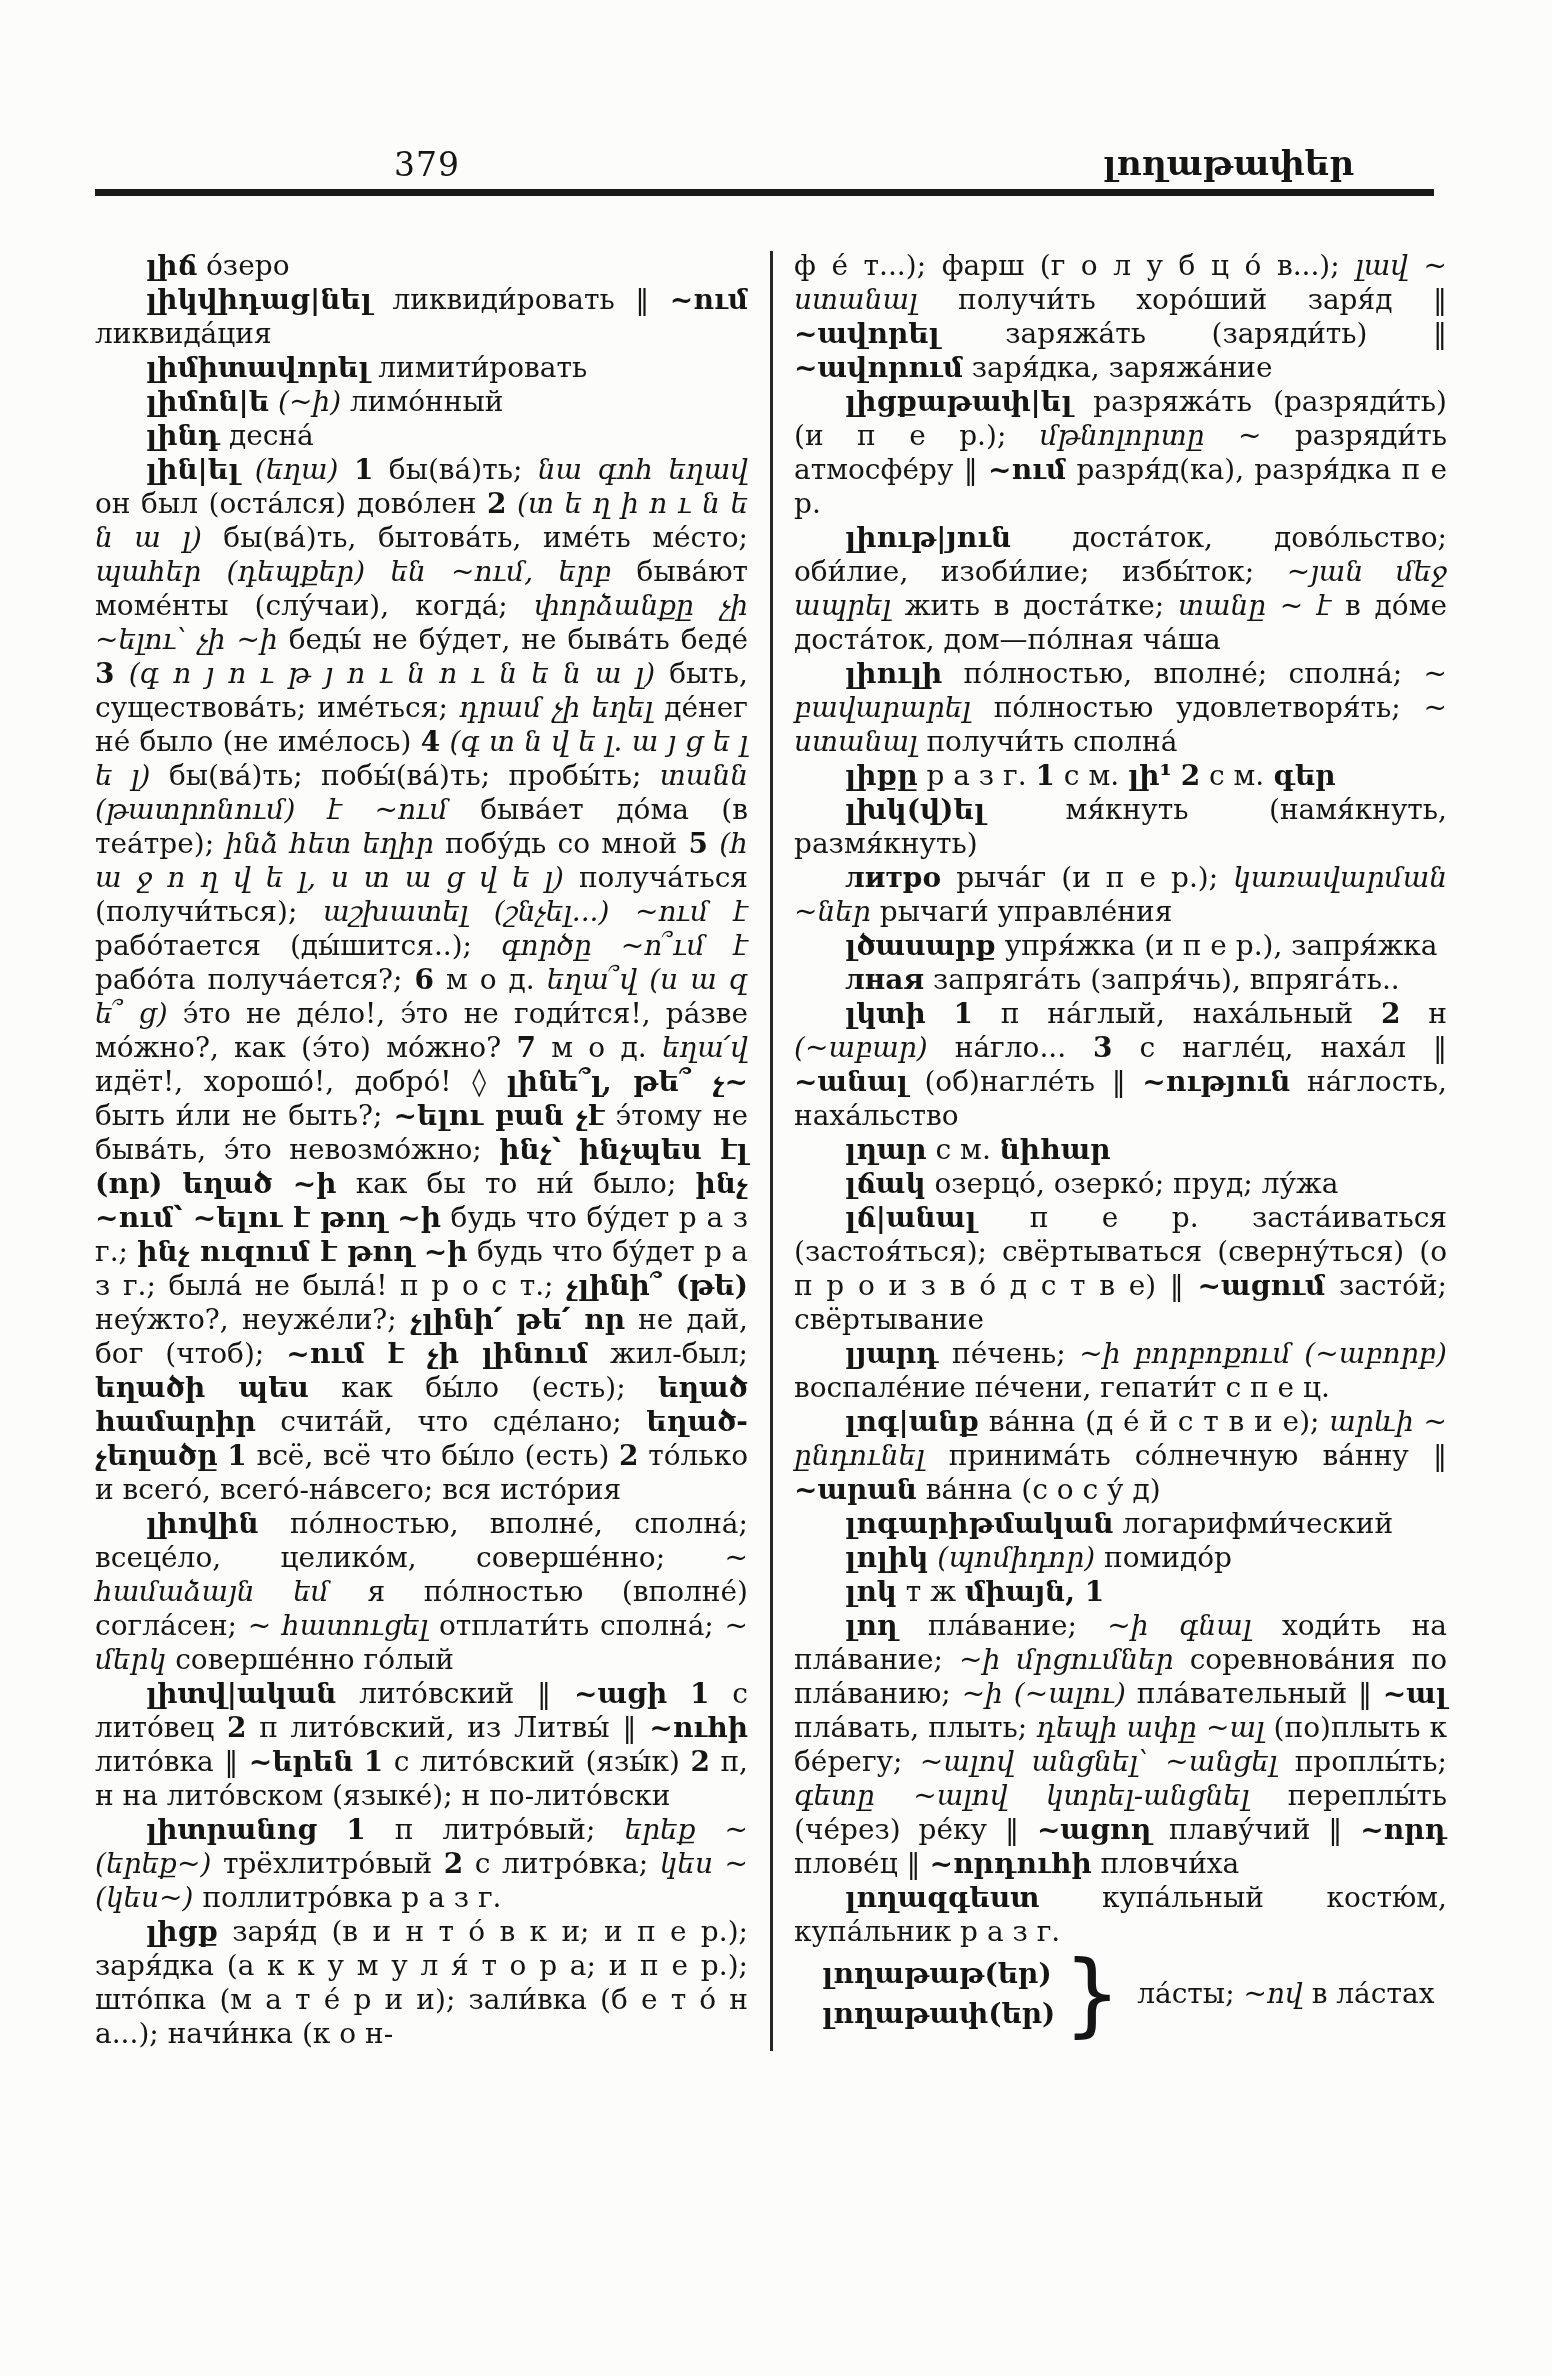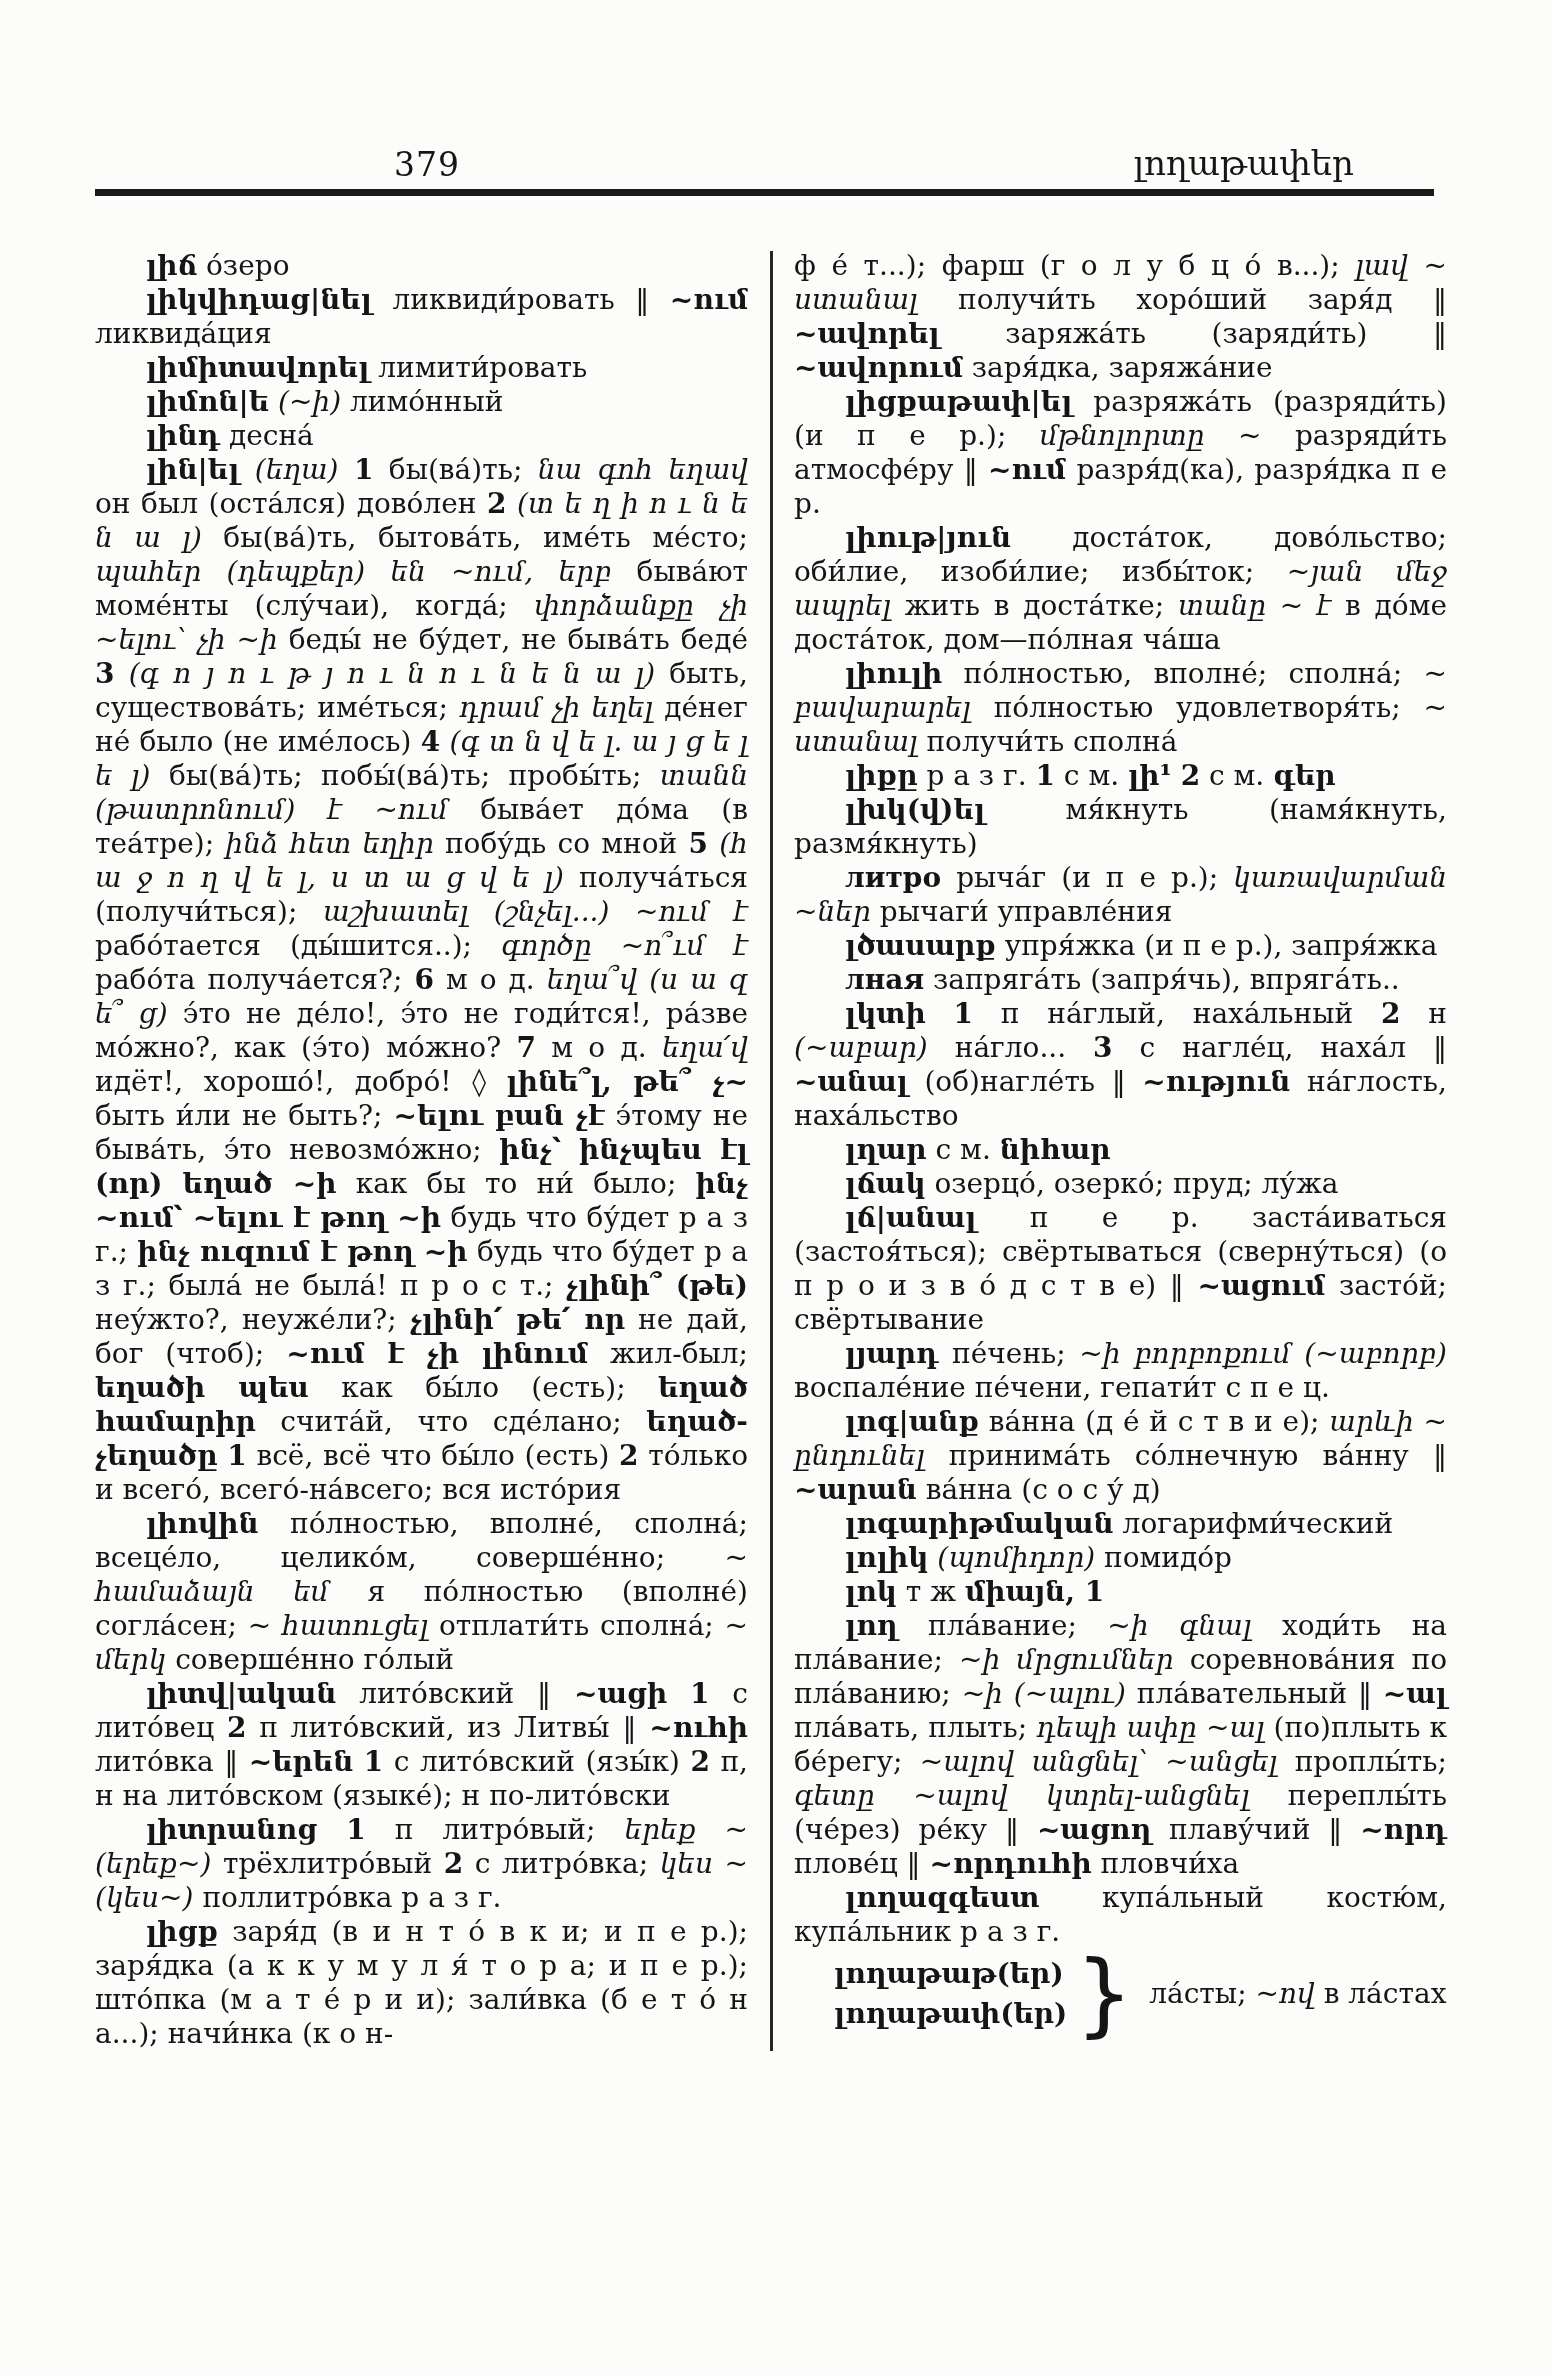--- a/index.html
+++ b/index.html
@@ -11,21 +11,21 @@
     position:relative;
     -webkit-font-smoothing:antialiased;
   }
   .page{position:absolute;inset:0;}
   .page-number{
     position:absolute;top:145px;left:394px;width:139px;
     text-align:left;font-size:33px;letter-spacing:1px;
   }
   .header-word{
     position:absolute;top:143px;right:198px;
-    font-size:34px;font-weight:normal;
+    font-size:34px;font-weight:bold;
   }
   .head-rule{
     position:absolute;top:189px;left:95px;width:1339px;height:7px;
     background:#1a1a1a;
   }
   .columns{
     position:absolute;top:249px;left:95px;
     display:flex;align-items:stretch;
   }
   .column{
@@ -39,21 +39,21 @@
   .entry{margin:0;text-indent:51px;text-align:justify;}
   .entry.noindent{text-indent:0;}
   .rb{font-weight:bold;}
   .rn{font-weight:bold;}
   .ri{font-style:italic;}
   .rr{}
   .brace-entry{
     display:flex;align-items:center;
     text-indent:0;text-align:left;margin-top:4px;
   }
-  .brace-words{display:flex;flex-direction:column;margin-left:40px;}
+  .brace-words{display:flex;flex-direction:column;margin-left:28px;}
   .brace-words .rb{line-height:40px;}
   .brace-glyph{
     font-family:"DejaVu Sans",sans-serif;
     font-size:91px;font-weight:400;line-height:0.9;
     margin:0 16px 0 8px;
   }
   .brace-trans{flex:1;}
 </style>
 </head>
 <body>

